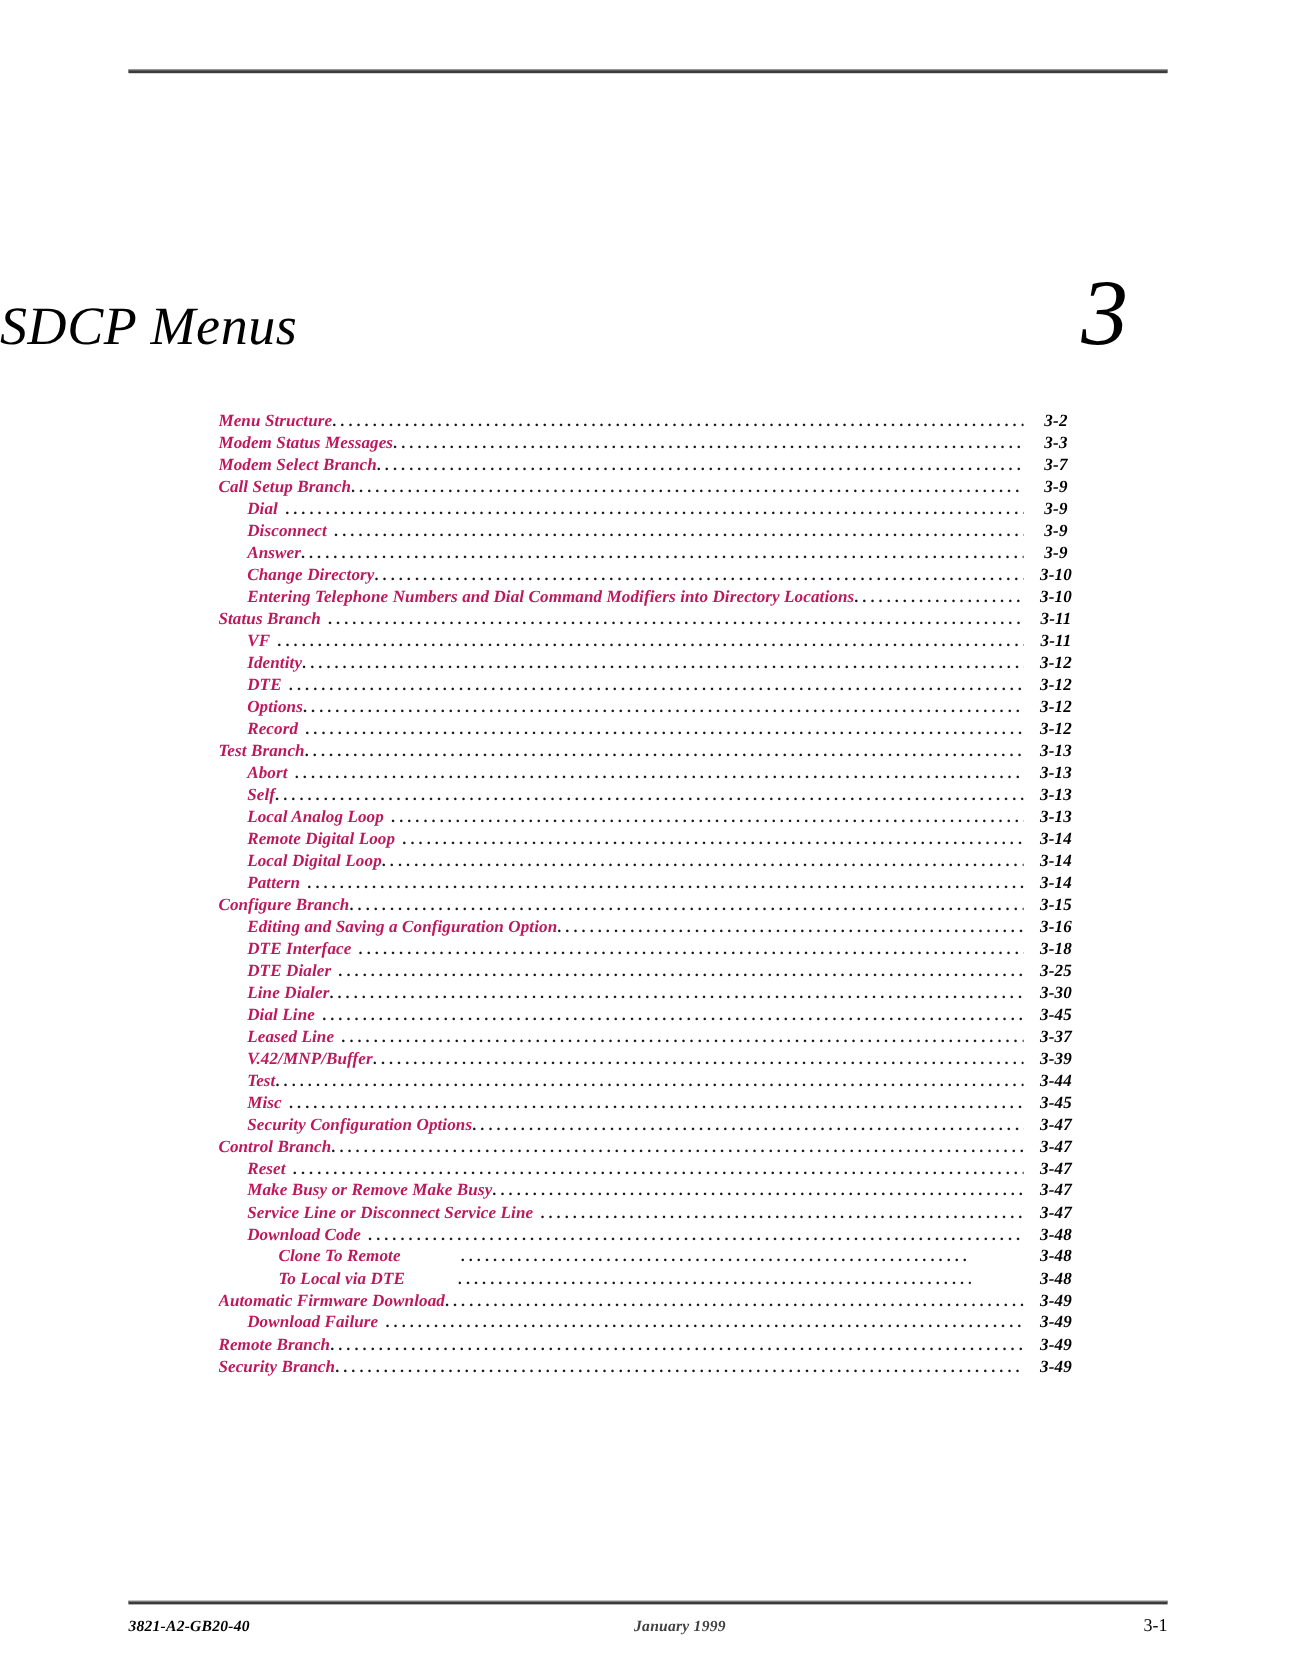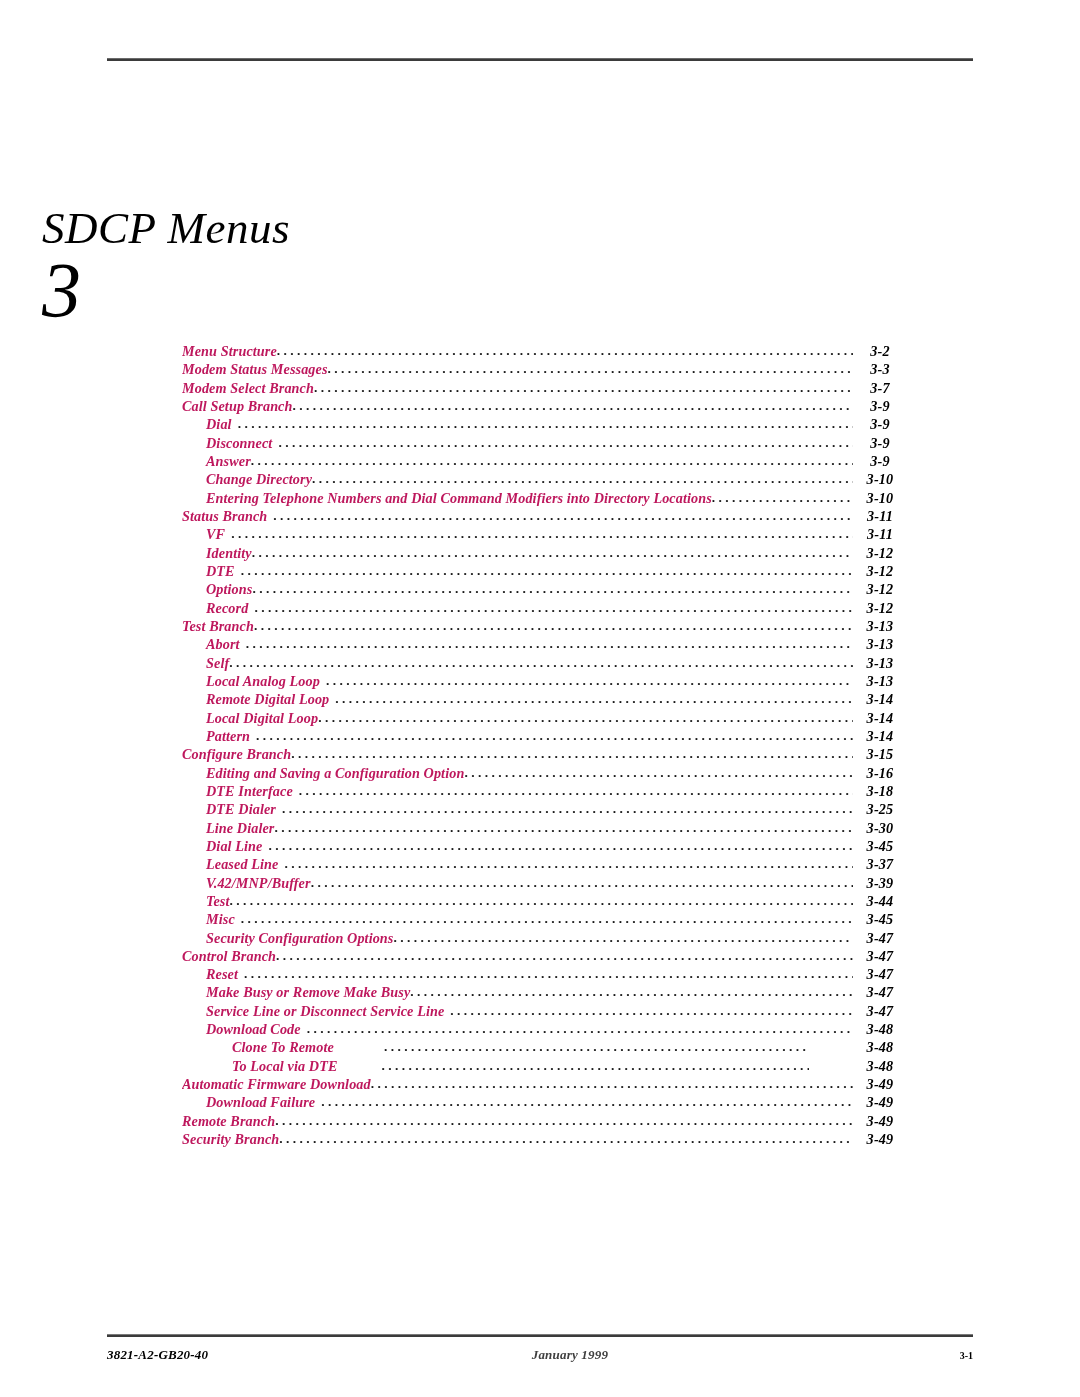--- a/index.html
+++ b/index.html
@@ -33,22 +33,21 @@
 
   
   .chapter-head {
     position: absolute;
     left: 0;
     top: 222px;
     width: 973px;
     height: 90px;
     display: flex;
     align-items: baseline;
-    justify-content: center;
-    flex-direction: column;
+    justify-content: space-between;
   }
   .chapter-title {
     font-style: italic;
     font-weight: normal;
     font-size: 45px;
     color: #000000;
     letter-spacing: 0.5px;
     line-height: 1;
     white-space: nowrap;
   }
@@ -160,22 +159,22 @@
     font-weight: bold;
     font-size: 13px;
     color: #404040;
     letter-spacing: 0.2px;
     padding-right: 28px;
   }
   .footer-right {
     flex: 0 0 auto;
     text-align: right;
     font-style: normal;
-    font-weight: bold;
-    font-size: 10px;
+    font-weight: normal;
+    font-size: 15px;
     color: #000;
   }
 </style>
 </head>
 <body>
 
 <div class="page">
 
   <div class="top-rule"></div>
 

